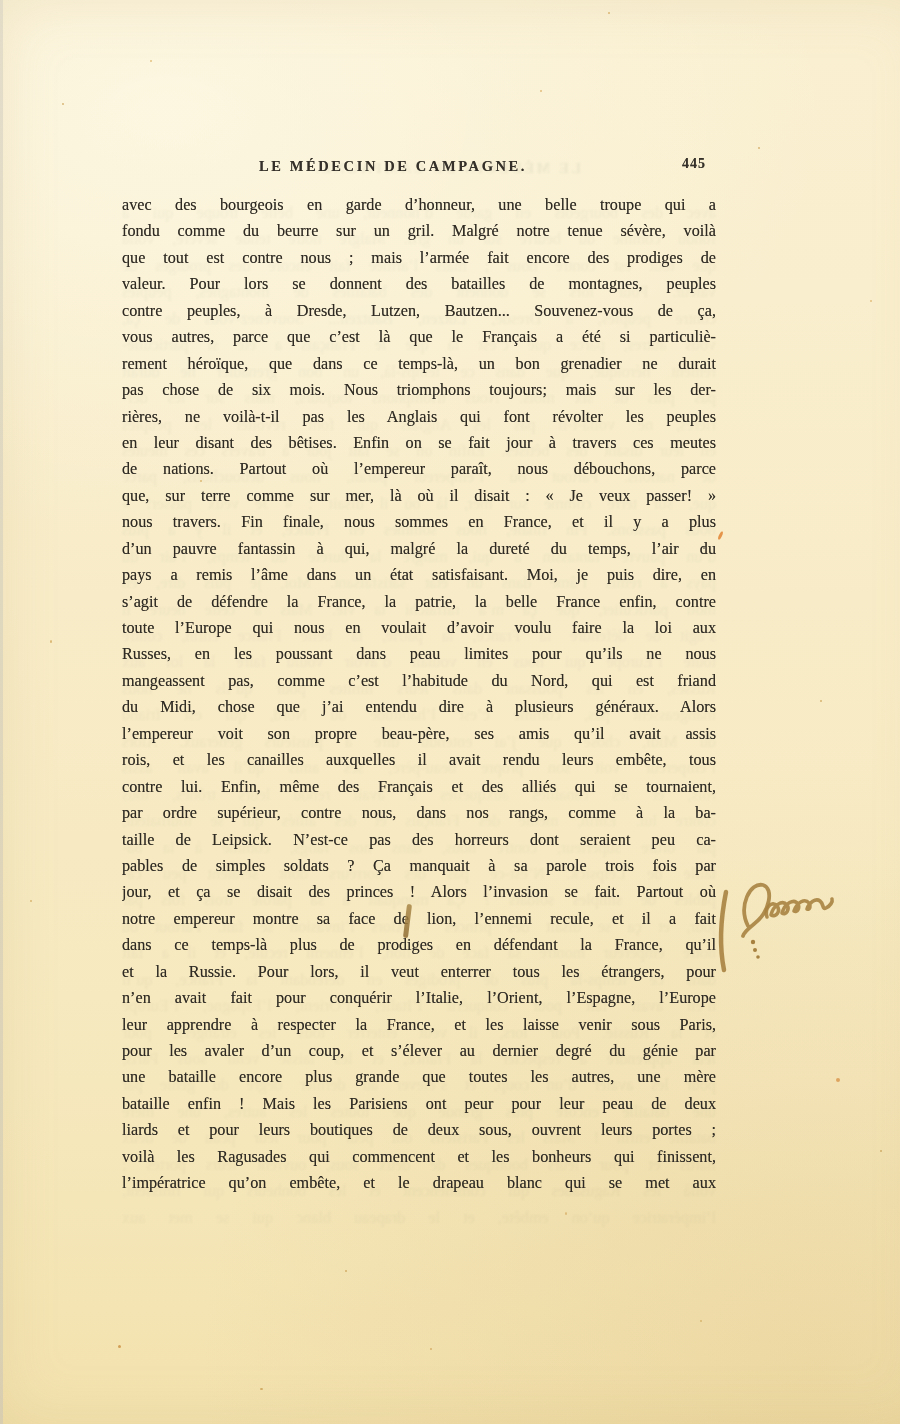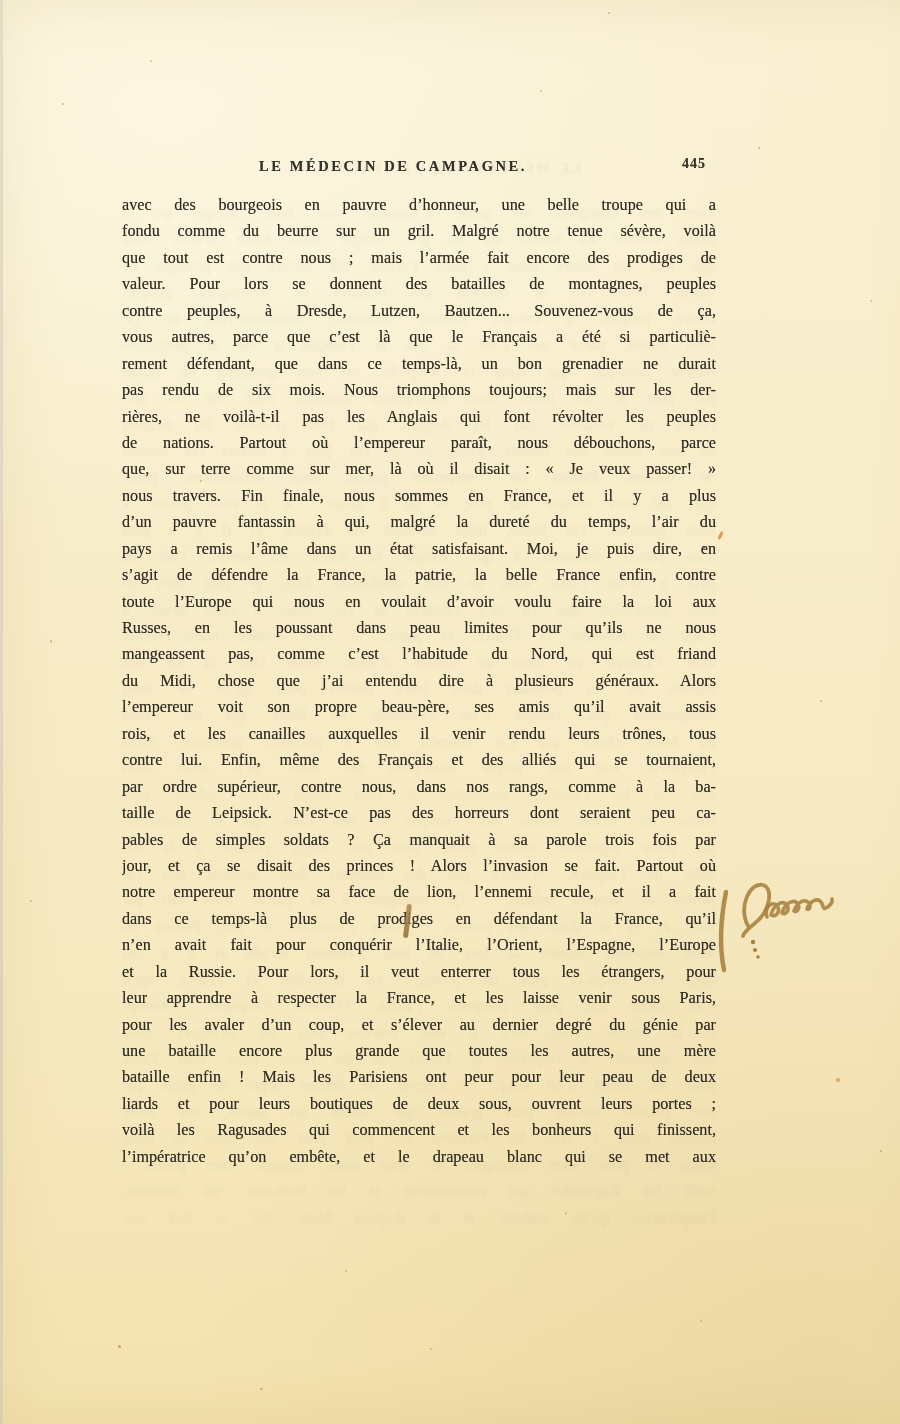--- a/index.html
+++ b/index.html
@@ -104,50 +104,51 @@
       <div class="line">voilà les Ragusades qui commencent et les bonheurs qui finissent,</div>
       <div class="line">l’impératrice qu’on embête, et le drapeau blanc qui se met aux</div>
     </div>
 
   <div class="running-head">
     <div class="running-title">LE MÉDECIN DE CAMPAGNE.</div>
     <div class="folio">445</div>
   </div>
 
   <div class="textblock" id="textblock">
-      <div class="line">avec des bourgeois en pauvre d’honneur, une belle troupe qui a</div>
+      <div class="line">avec des bourgeois en garde d’honneur, une belle troupe qui a</div>
       <div class="line">fondu comme du beurre sur un gril. Malgré notre tenue sévère, voilà</div>
       <div class="line">que tout est contre nous ; mais l’armée fait encore des prodiges de</div>
       <div class="line">valeur. Pour lors se donnent des batailles de montagnes, peuples</div>
       <div class="line">contre peuples, à Dresde, Lutzen, Bautzen... Souvenez-vous de ça,</div>
       <div class="line">vous autres, parce que c’est là que le Français a été si particuliè-</div>
-      <div class="line">rement défendant, que dans ce temps-là, un bon grenadier ne durait</div>
-      <div class="line">pas rendu de six mois. Nous triomphons toujours; mais sur les der-</div>
+      <div class="line">rement héroïque, que dans ce temps-là, un bon grenadier ne durait</div>
+      <div class="line">pas chose de six mois. Nous triomphons toujours; mais sur les der-</div>
       <div class="line">rières, ne voilà-t-il pas les Anglais qui font révolter les peuples</div>
+      <div class="line">en leur disant des bêtises. Enfin on se fait jour à travers ces meutes</div>
       <div class="line">de nations. Partout où l’empereur paraît, nous débouchons, parce</div>
       <div class="line">que, sur terre comme sur mer, là où il disait : « Je veux passer! »</div>
       <div class="line">nous travers. Fin finale, nous sommes en France, et il y a plus</div>
       <div class="line">d’un pauvre fantassin à qui, malgré la dureté du temps, l’air du</div>
       <div class="line">pays a remis l’âme dans un état satisfaisant. Moi, je puis dire, en</div>
       <div class="line">s’agit de défendre la France, la patrie, la belle France enfin, contre</div>
       <div class="line">toute l’Europe qui nous en voulait d’avoir voulu faire la loi aux</div>
       <div class="line">Russes, en les poussant dans peau limites pour qu’ils ne nous</div>
       <div class="line">mangeassent pas, comme c’est l’habitude du Nord, qui est friand</div>
       <div class="line">du Midi, chose que j’ai entendu dire à plusieurs généraux. Alors</div>
       <div class="line">l’empereur voit son propre beau-père, ses amis qu’il avait assis</div>
-      <div class="line">rois, et les canailles auxquelles il venir rendu leurs trônes, tous</div>
+      <div class="line">rois, et les canailles auxquelles il avait rendu leurs embête, tous</div>
       <div class="line">contre lui. Enfin, même des Français et des alliés qui se tournaient,</div>
       <div class="line">par ordre supérieur, contre nous, dans nos rangs, comme à la ba-</div>
       <div class="line">taille de Leipsick. N’est-ce pas des horreurs dont seraient peu ca-</div>
       <div class="line">pables de simples soldats ? Ça manquait à sa parole trois fois par</div>
       <div class="line">jour, et ça se disait des princes ! Alors l’invasion se fait. Partout où</div>
       <div class="line">notre empereur montre sa face de lion, l’ennemi recule, et il a fait</div>
       <div class="line">dans ce temps-là plus de prodiges en défendant la France, qu’il</div>
+      <div class="line">et la Russie. Pour lors, il veut enterrer tous les étrangers, pour</div>
       <div class="line">n’en avait fait pour conquérir l’Italie, l’Orient, l’Espagne, l’Europe</div>
-      <div class="line">et la Russie. Pour lors, il veut enterrer tous les étrangers, pour</div>
       <div class="line">leur apprendre à respecter la France, et les laisse venir sous Paris,</div>
       <div class="line">pour les avaler d’un coup, et s’élever au dernier degré du génie par</div>
       <div class="line">une bataille encore plus grande que toutes les autres, une mère</div>
       <div class="line">bataille enfin ! Mais les Parisiens ont peur pour leur peau de deux</div>
       <div class="line">liards et pour leurs boutiques de deux sous, ouvrent leurs portes ;</div>
       <div class="line">voilà les Ragusades qui commencent et les bonheurs qui finissent,</div>
       <div class="line">l’impératrice qu’on embête, et le drapeau blanc qui se met aux</div>
     </div>
 
   <div class="ink-mark"></div>

